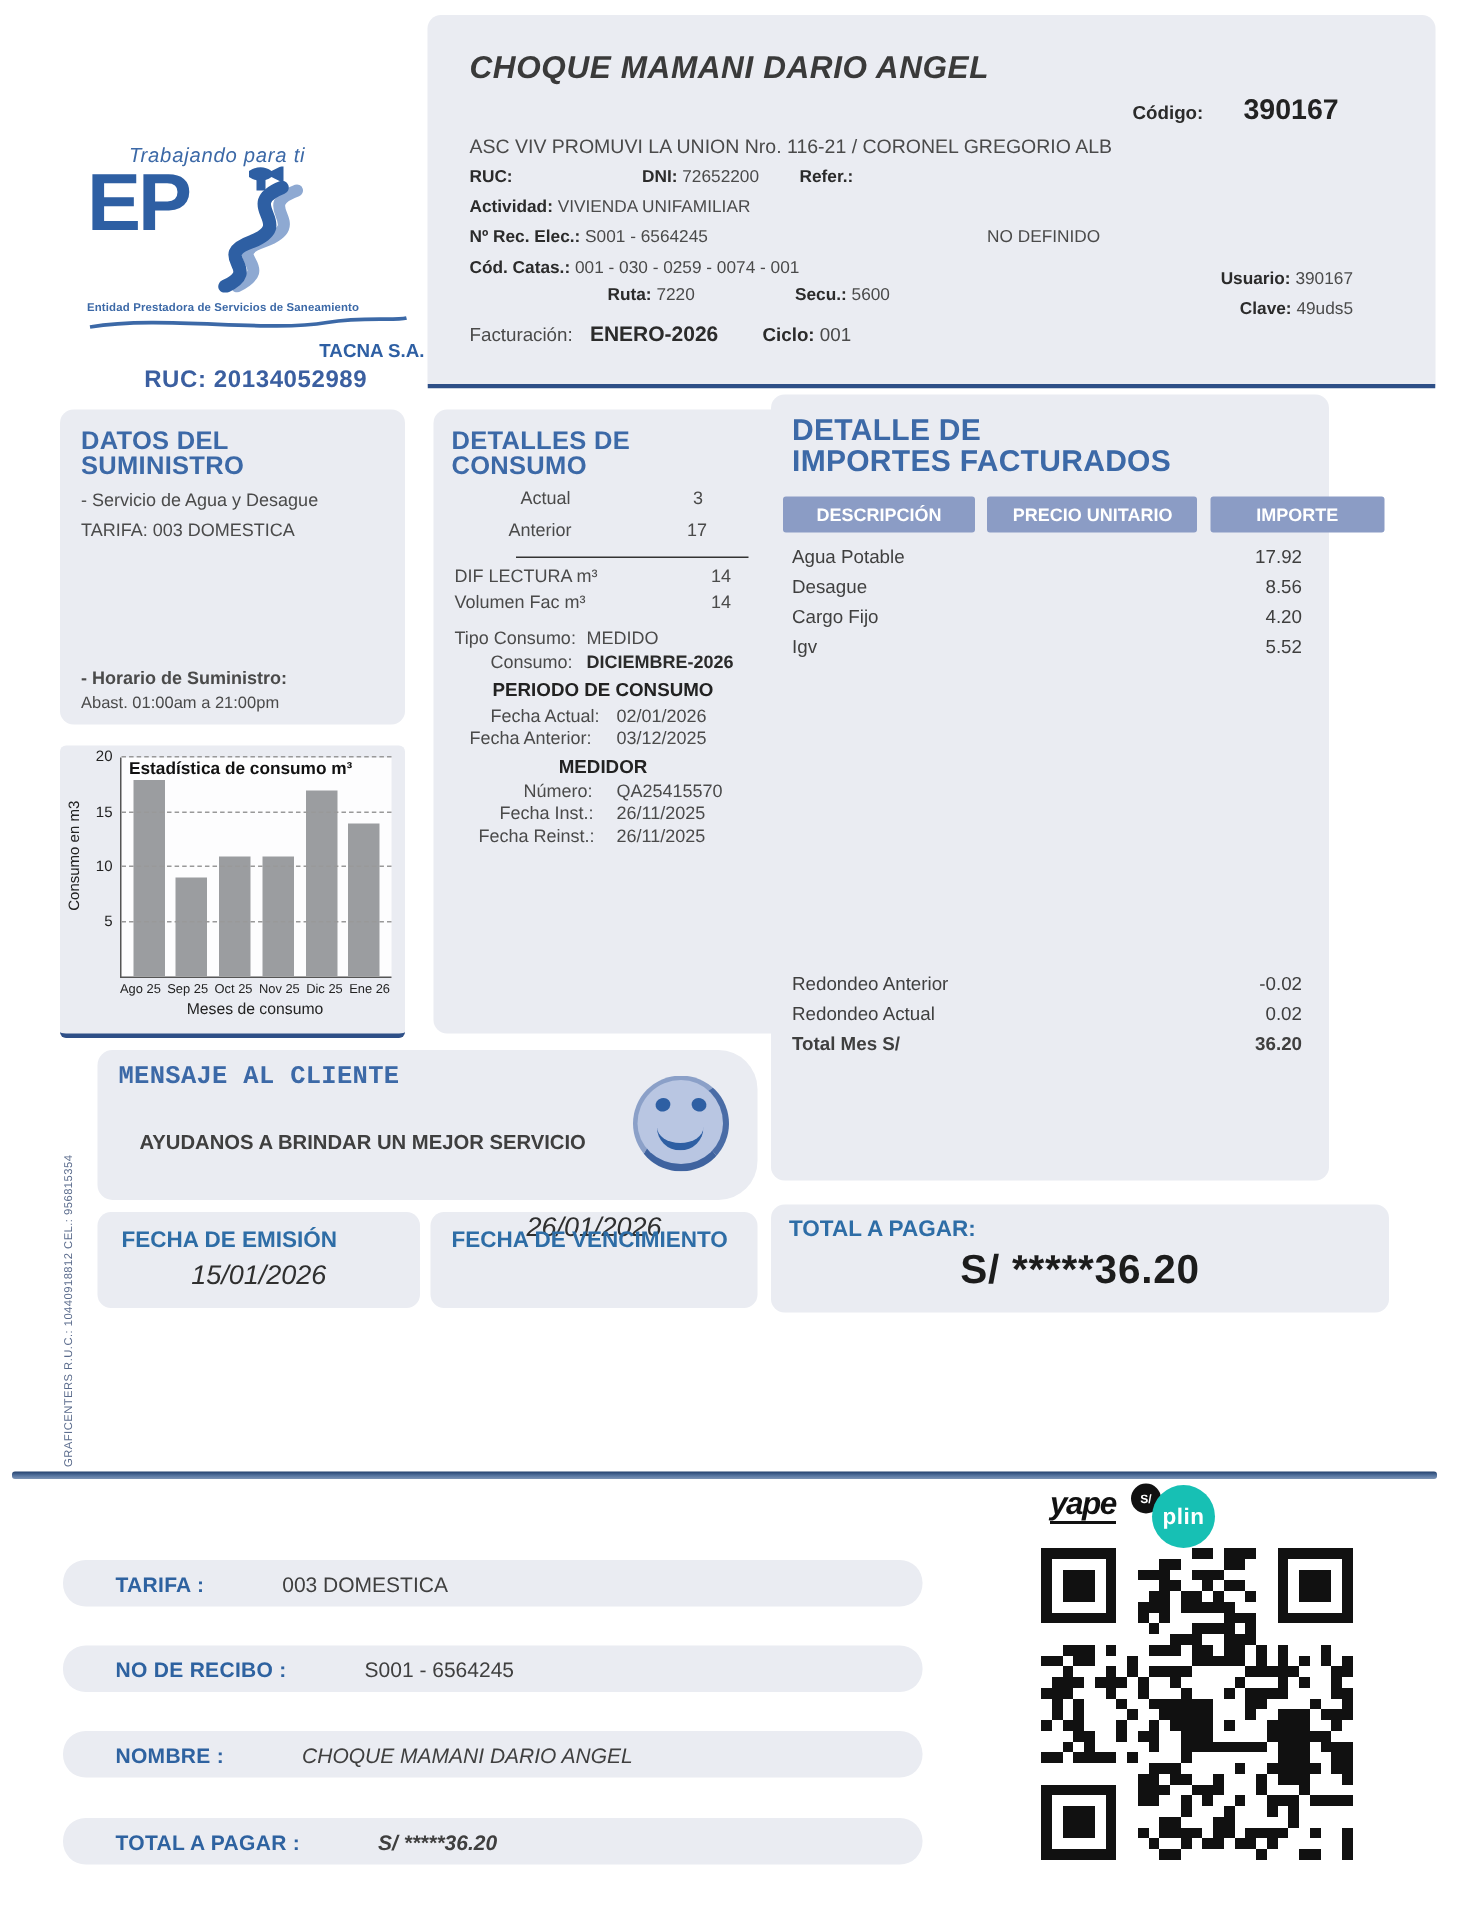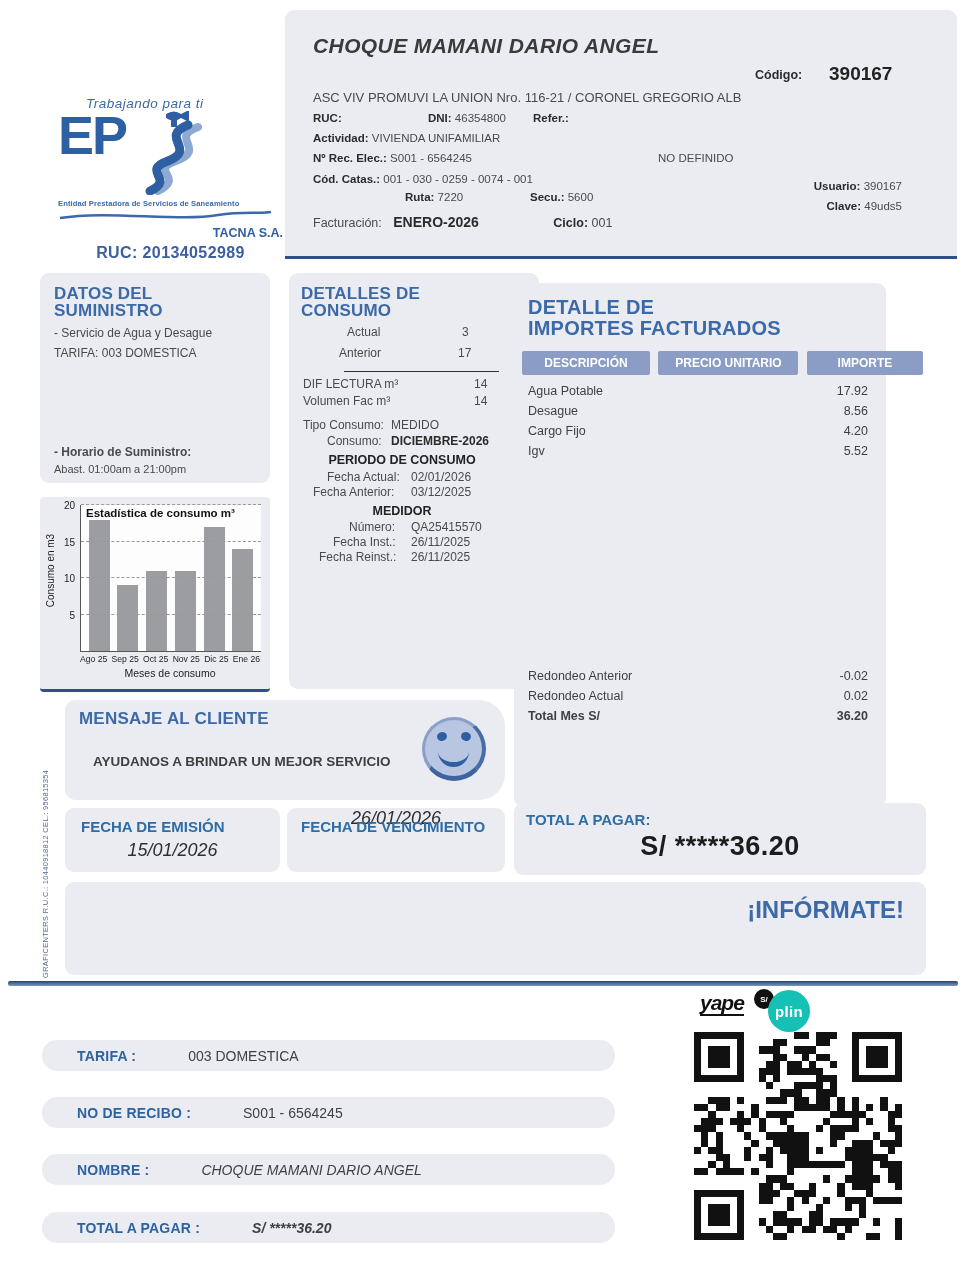--- a/index.html
+++ b/index.html
@@ -46,21 +46,21 @@
   .chart-xlabel{position:absolute;left:40px;top:170px;width:180px;text-align:center;font-size:10.5px;color:#222;}
 
   
   #consumo-panel{left:265px;top:273px;width:250px;height:416px;margin-left:24px;}
   #consumo-panel .hd{font-size:17px;}
   .crow{font-size:12px;}
   .csec{font-size:12.5px;font-weight:bold;color:#222;text-align:center;}
   .sep-line{position:absolute;left:55px;width:155px;border-top:1.5px solid #333;}
 
   
-  #importes-panel{left:514px;top:283px;width:372px;height:524px;}
+  #importes-panel{left:514px;top:263px;width:372px;height:524px;}
   #importes-panel .hd{font-size:20px;}
   .th{display:inline-block;background:#8b9cc5;color:#fff;font-size:12px;font-weight:bold;text-align:center;padding:5px 0;border-radius:2px;}
   .irow{font-size:12.5px;color:#3f3f3f;}
   .ival{position:absolute;right:18px;}
 
   
   #mensaje-panel{left:65px;top:700px;width:440px;height:100px;border-radius:10px 26px 26px 10px;}
   #mensaje-panel .hd{font-size:17px;}
   .msg-body{font-size:13.5px;font-weight:bold;color:#3f3f3f;}
   .smiley{position:absolute;left:357px;top:17px;width:64px;height:64px;border-radius:50%;background:#b9c6e2;border:3px solid #8ba0c8;border-bottom:5px solid #3f639f;border-right:4px solid #4a6ca6;box-sizing:border-box;}
@@ -123,40 +123,40 @@
     <div class="ruc-line" style="margin-top:4px;">RUC: 20134052989</div>
   </div>
 
   <div id="header-panel" class="panel">
     <div class="abs cust-name" style="left:28px;top:24px;">CHOQUE MAMANI DARIO ANGEL</div>
     <div class="abs lbl" style="left:470px;top:58px;font-size:12.5px;">Código:</div>
     <div class="abs big-code" style="left:544px;top:53px;">390167</div>
     <div class="abs addr" style="left:28px;top:80px;">ASC VIV PROMUVI LA UNION Nro. 116-21 / CORONEL GREGORIO ALB</div>
 
     <div class="abs hrow" style="left:28px;top:102px;"><span class="lbl">RUC:</span></div>
-    <div class="abs hrow" style="left:143px;top:102px;"><span class="lbl">DNI:</span> <span class="val">46354800</span></div>
+    <div class="abs hrow" style="left:143px;top:102px;"><span class="lbl">DNI:</span> <span class="val">72652200</span></div>
     <div class="abs hrow" style="left:248px;top:102px;"><span class="lbl">Refer.:</span></div>
 
     <div class="abs hrow" style="left:28px;top:122px;"><span class="lbl">Actividad:</span> <span class="val">VIVIENDA UNIFAMILIAR</span></div>
 
     <div class="abs hrow" style="left:28px;top:142px;"><span class="lbl">Nº Rec. Elec.:</span> <span class="val">S001 - 6564245</span></div>
     <div class="abs hrow val" style="left:373px;top:142px;">NO DEFINIDO</div>
 
     <div class="abs hrow" style="left:28px;top:163px;"><span class="lbl">Cód. Catas.:</span> <span class="val">001 - 030 - 0259 - 0074 - 001</span></div>
 
     <div class="abs hrow" style="left:120px;top:181px;"><span class="lbl">Ruta:</span> <span class="val">7220</span></div>
     <div class="abs hrow" style="left:245px;top:181px;"><span class="lbl">Secu.:</span> <span class="val">5600</span></div>
 
     <div class="abs hrow" style="right:55px;top:170px;"><span class="lbl">Usuario:</span> <span class="val">390167</span></div>
     <div class="abs hrow" style="right:55px;top:190px;"><span class="lbl">Clave:</span> <span class="val">49uds5</span></div>
 
     <div class="abs" style="left:28px;top:204px;font-size:12.5px;">
       <span class="val">Facturación:</span>
       <span class="lbl" style="font-size:14px;margin-left:8px;">ENERO-2026</span>
-      <span class="lbl" style="margin-left:71px;">Ciclo:</span>
+      <span class="lbl" style="margin-left:26px;">Ciclo:</span>
       <span class="val">001</span>
     </div>
   </div>
 
   <div id="datos-panel" class="panel">
     <div class="abs hd" style="left:14px;top:12px;width:190px;white-space:normal;">DATOS DEL SUMINISTRO</div>
     <div class="abs datos-line" style="left:14px;top:53px;">- Servicio de Agua y Desague</div>
     <div class="abs datos-line" style="left:14px;top:73px;">TARIFA: 003 DOMESTICA</div>
     <div class="abs datos-line lbl" style="left:14px;top:172px;">- Horario de Suministro:</div>
     <div class="abs datos-line" style="left:14px;top:190px;font-size:11px;">Abast. 01:00am a 21:00pm</div>
@@ -243,21 +243,21 @@
     <div class="abs irow ival" style="top:161px;">5.52</div>
     <div class="abs irow" style="left:14px;top:386px;">Redondeo Anterior</div>
     <div class="abs irow ival" style="top:386px;">-0.02</div>
     <div class="abs irow" style="left:14px;top:406px;">Redondeo Actual</div>
     <div class="abs irow ival" style="top:406px;">0.02</div>
     <div class="abs irow lbl" style="left:14px;top:426px;">Total Mes S/</div>
     <div class="abs irow ival lbl" style="top:426px;">36.20</div>
   </div>
 
   <div id="mensaje-panel" class="panel">
-    <div class="abs hd" style="left:14px;top:10px;width:200px;white-space:normal;">MENSAJE AL CLIENTE</div>
+    <div class="abs hd" style="left:14px;top:10px;width:200px;white-space:normal;font-family:Liberation Mono, monospace;">MENSAJE AL CLIENTE</div>
     <div class="abs msg-body" style="left:28px;top:54px;">AYUDANOS A BRINDAR UN MEJOR SERVICIO</div>
     <div class="smiley">
       <span class="eye" style="left:12px;top:12px;transform:rotate(-15deg);"></span>
       <span class="eye" style="left:36px;top:12px;transform:rotate(15deg);"></span>
       <span class="mouth"></span>
     </div>
   </div>
 
   <div class="panel fecha-panel" style="left:65px;width:215px;">
     <div class="abs fecha-lbl" style="left:16px;top:10px;">FECHA DE EMISIÓN</div>
@@ -265,23 +265,20 @@
   </div>
   <div class="panel fecha-panel" style="left:287px;width:218px;">
     <div class="abs fecha-lbl" style="left:14px;top:10px;">FECHA DE VENCIMIENTO</div>
     <div class="fecha-val" style="">26/01/2026</div>
   </div>
   <div id="totalpagar-panel" class="panel">
     <div class="abs tp-lbl" style="left:12px;top:8px;">TOTAL A PAGAR:</div>
     <div class="tp-val" style="margin-top:28px;">S/ *****36.20</div>
   </div>
 
-  <div id="informate-panel" class="panel">
-    <div class="informate">¡INFÓRMATE!</div>
-  </div>
 
   <div class="side-note">GRAFICENTERS   R.U.C.: 10440918812  CEL.: 956815354</div>
 
   <div id="divider"></div>
 
   <div class="pill" style="top:1040px;">
     <span class="pill-lbl">TARIFA :</span>
     <span class="pill-val">003 DOMESTICA</span>
   </div>
   <div class="pill" style="top:1097px;">

